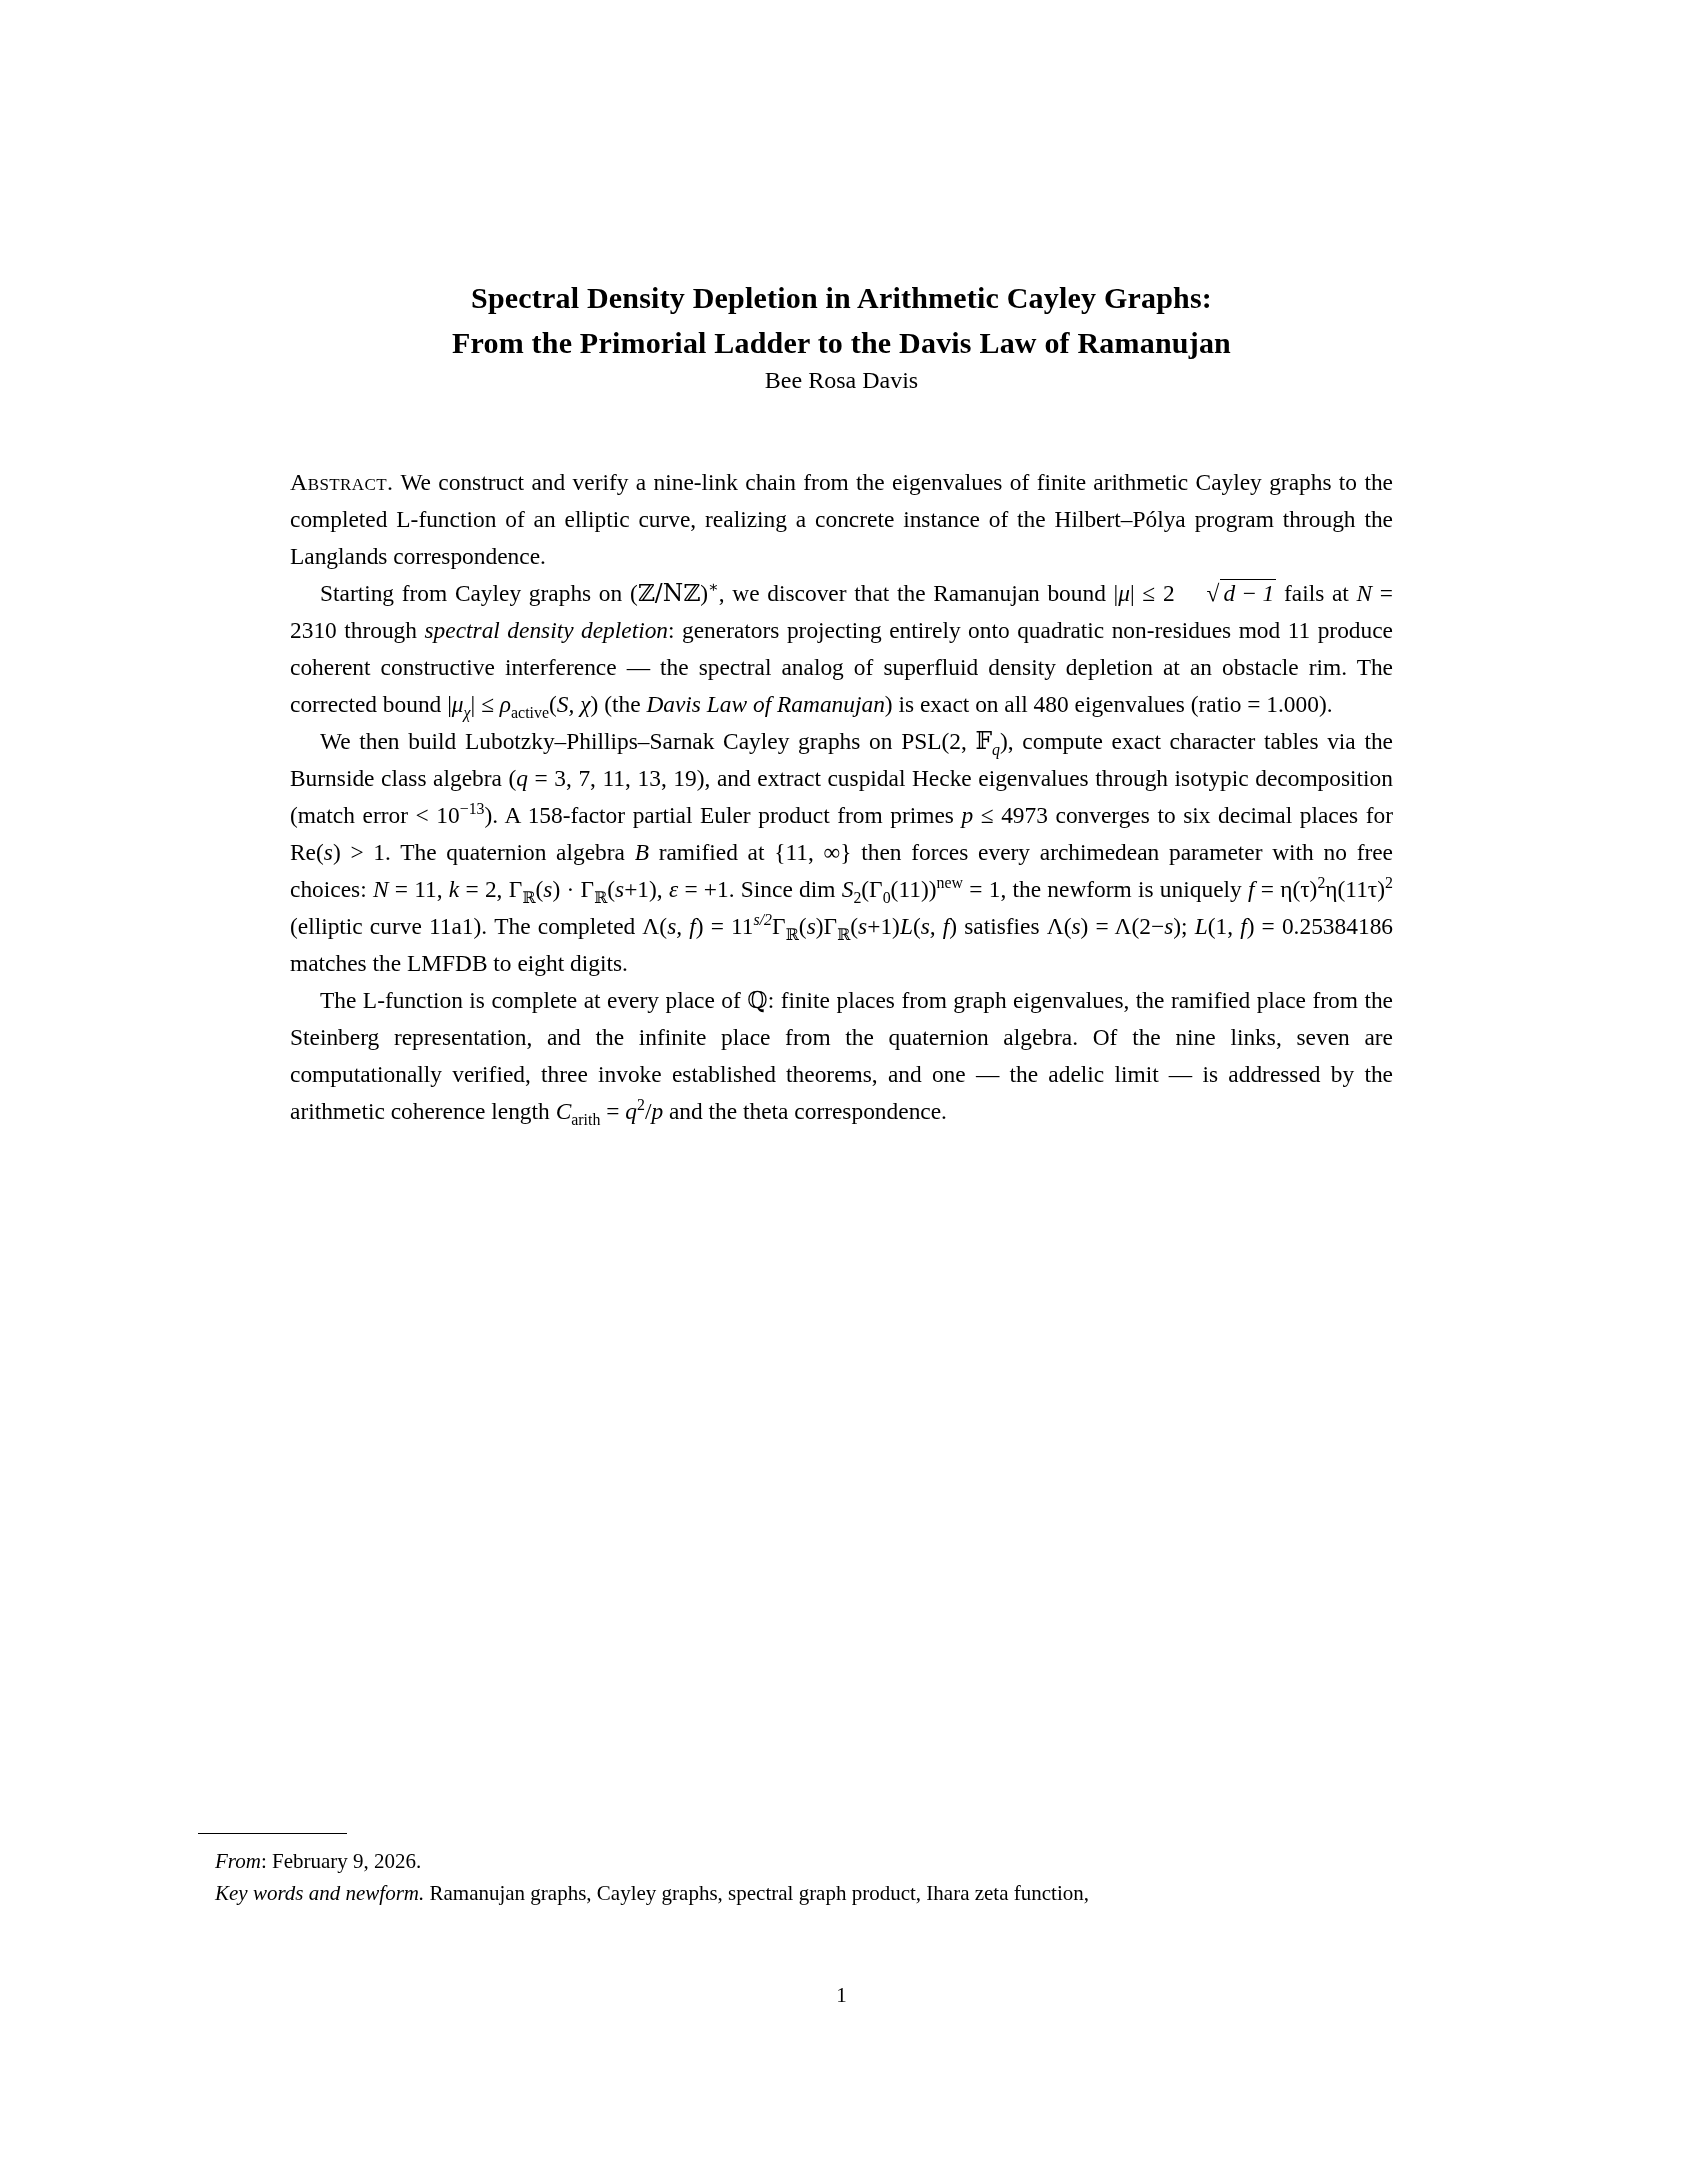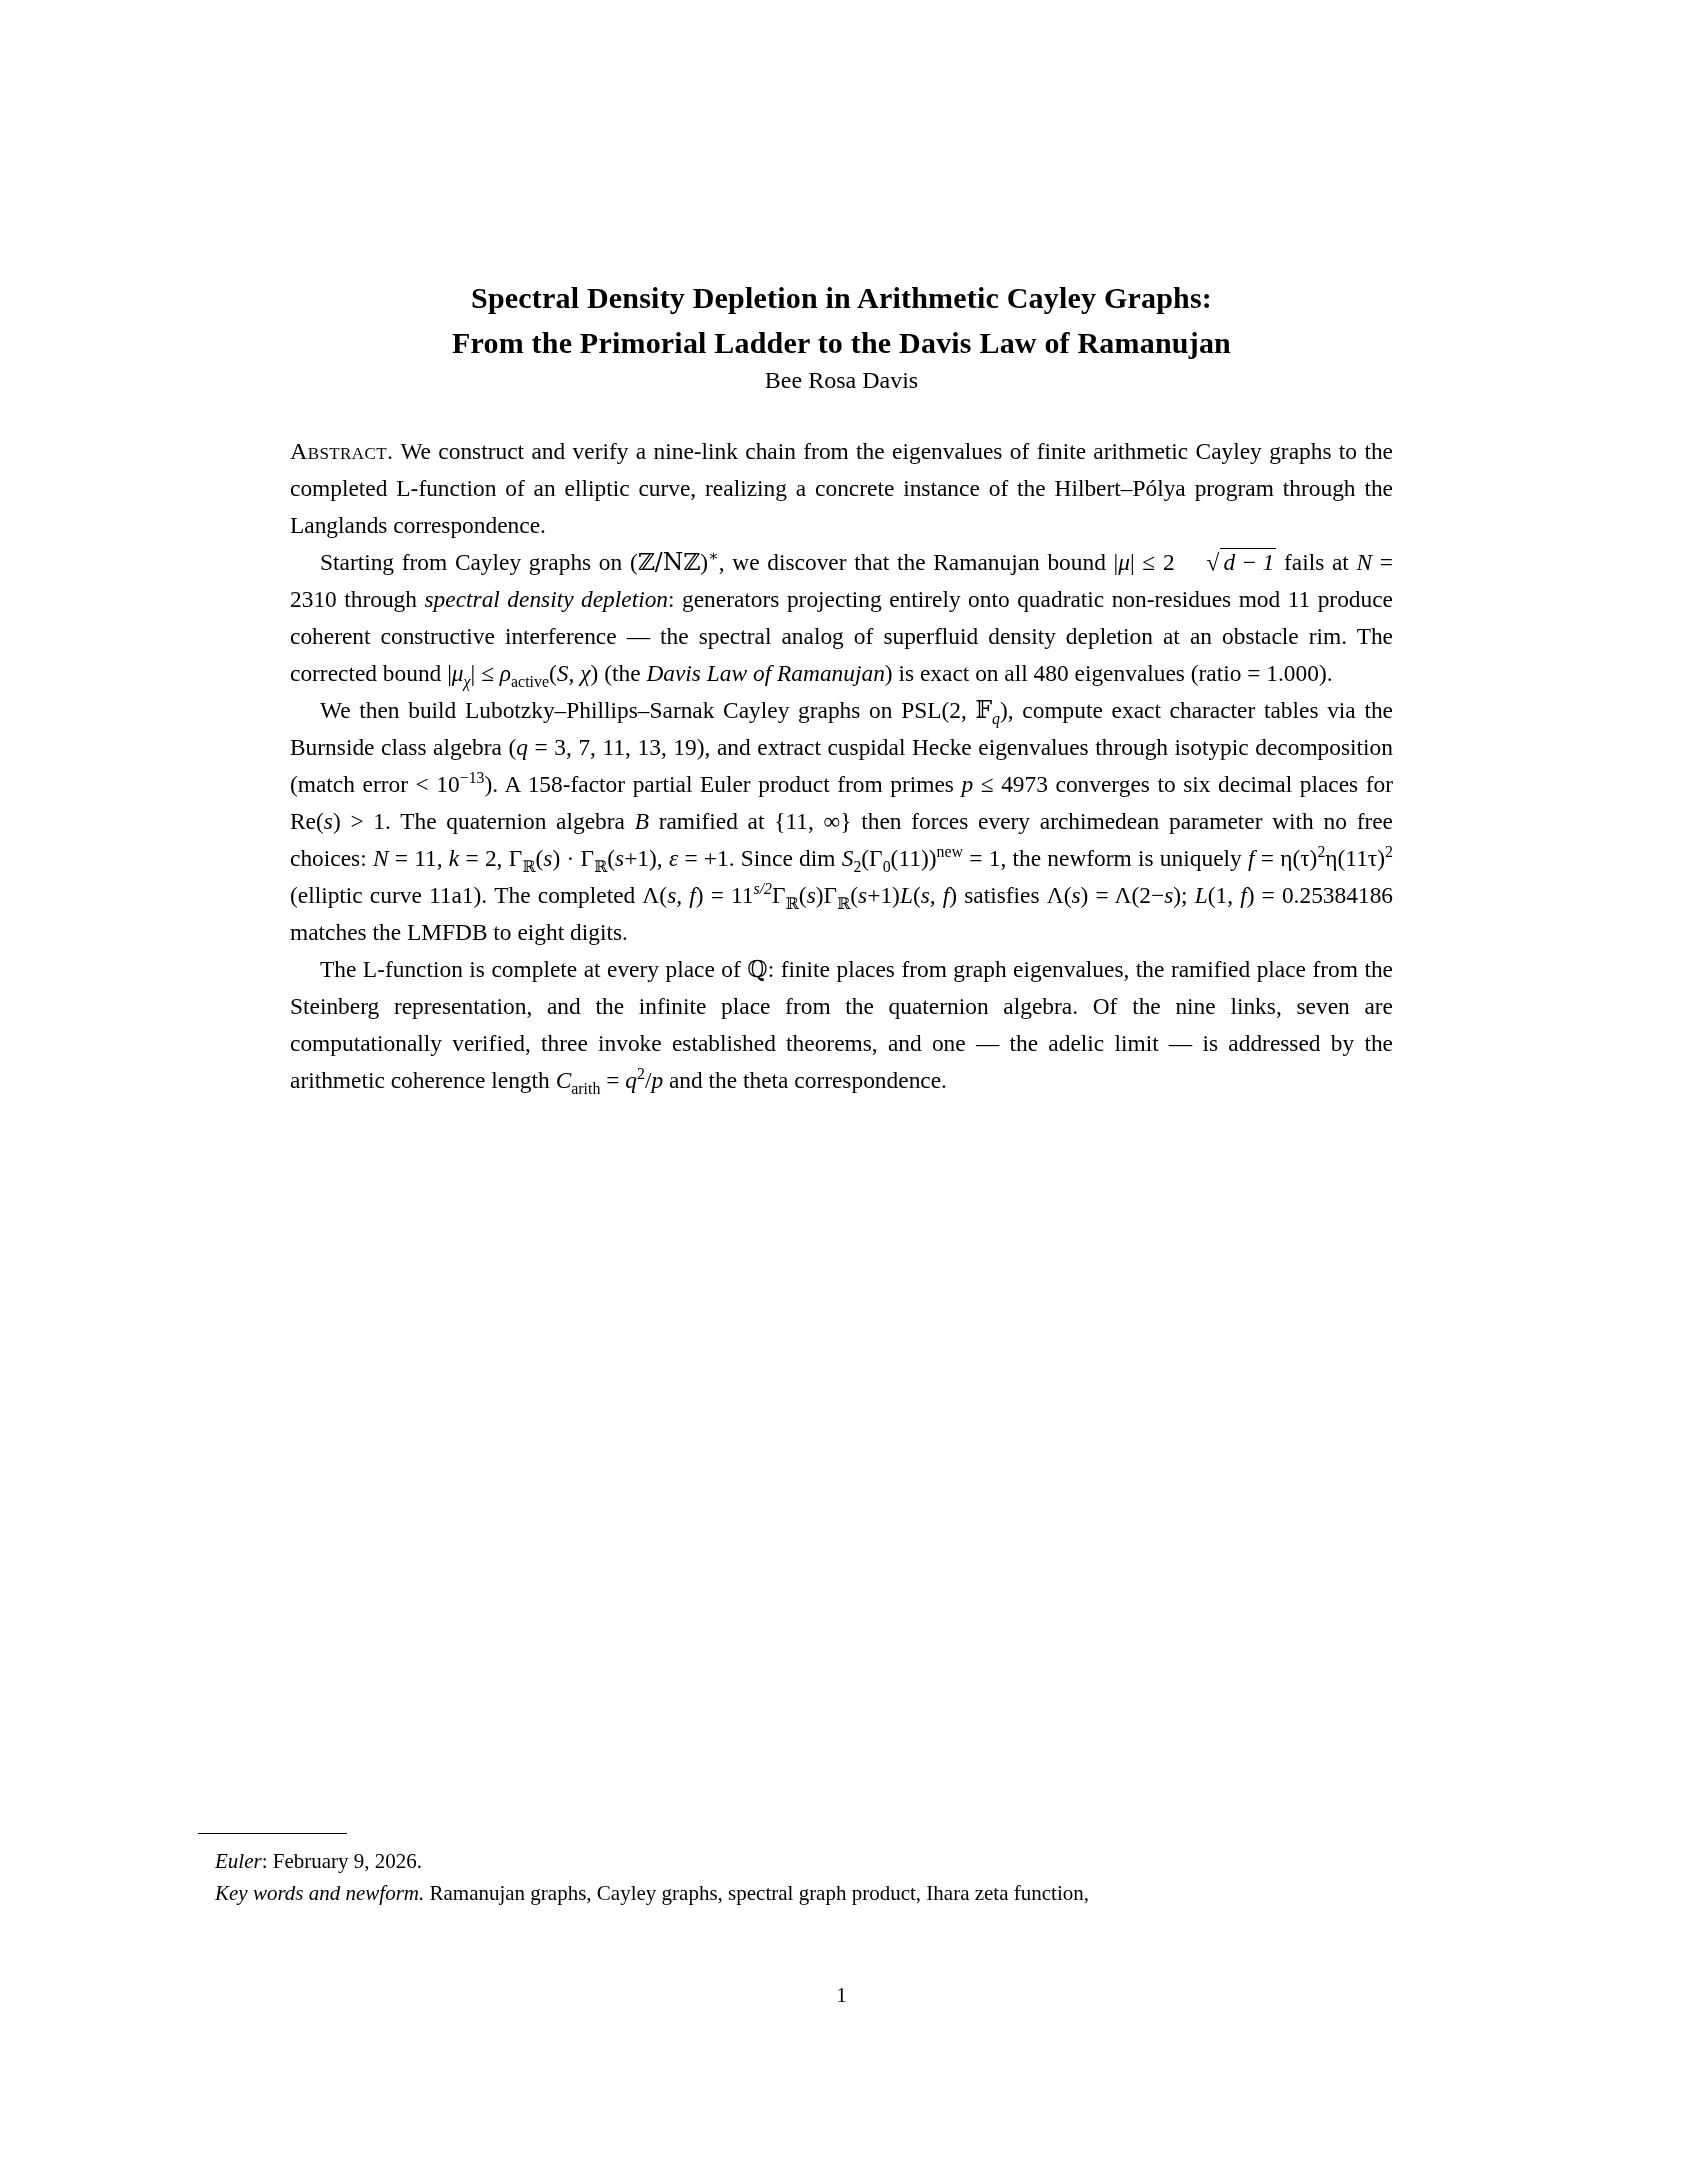--- a/index.html
+++ b/index.html
@@ -44,21 +44,21 @@
 
   
   .author-block {
     text-align: center;
     font-size: 24px;
     line-height: 30px;
   }
 
   
   .abstract-block {
-    margin-top: 38px;
+    margin-top: 69px;
     font-size: 23.4px;
     line-height: 37px;
     text-align: justify;
     text-justify: inter-word;
     hyphens: manual;
   }
   .abstract-block p {
     margin: 0;
     text-indent: 30px;
   }
@@ -154,19 +154,19 @@
       <p><span>We then build Lubotzky–Phillips–Sarnak Cayley graphs on PSL(2, </span><span class="bb">𝔽</span><sub class="m mi">q</sub><span>), compute exact character tables via the Burnside class algebra (</span><span class="mi">q</span><span> = 3, 7, 11, 13, 19), and extract cuspidal Hecke eigenvalues through isotypic decomposition (match error &lt; 10</span><sup class="m">−13</sup><span>). A 158-factor partial Euler product from primes </span><span class="mi">p</span><span> ≤ 4973 converges to six decimal places for Re(</span><span class="mi">s</span><span>) &gt; 1. The quaternion algebra </span><span class="mi">B</span><span> ramified at {11, ∞} then forces every archimedean parameter with no free choices: </span><span class="mi">N</span><span> = 11, </span><span class="mi">k</span><span> = 2, Γ</span><sub class="m bb">ℝ</sub><span>(</span><span class="mi">s</span><span>) · Γ</span><sub class="m bb">ℝ</sub><span>(</span><span class="mi">s</span><span>+1), </span><span class="mi">ε</span><span> = +1. Since dim </span><span class="mi">S</span><sub class="m mr">2</sub><span>(Γ</span><sub class="m mr">0</sub><span>(11))</span><sup class="m mr">new</sup><span> = 1, the newform is uniquely </span><span class="mi">f</span><span> = η(τ)</span><sup class="m">2</sup><span>η(11τ)</span><sup class="m">2</sup><span> (elliptic curve 11a1). The completed Λ(</span><span class="mi">s, f</span><span>) = 11</span><sup class="m mi">s/2</sup><span>Γ</span><sub class="m bb">ℝ</sub><span>(</span><span class="mi">s</span><span>)Γ</span><sub class="m bb">ℝ</sub><span>(</span><span class="mi">s</span><span>+1)</span><span class="mi">L</span><span>(</span><span class="mi">s, f</span><span>) satisfies Λ(</span><span class="mi">s</span><span>) = Λ(2−</span><span class="mi">s</span><span>); </span><span class="mi">L</span><span>(1, </span><span class="mi">f</span><span>) = 0.25384186 matches the LMFDB to eight digits.</span></p>
 
       <p><span>The L-function is complete at every place of </span><span class="bb">ℚ</span><span>: finite places from graph eigenvalues, the ramified place from the Steinberg representation, and the infinite place from the quaternion algebra. Of the nine links, seven are computationally verified, three invoke established theorems, and one — the adelic limit — is addressed by the arithmetic coherence length </span><span class="mi">C</span><sub class="m mr">arith</sub><span> = </span><span class="mi">q</span><sup class="m">2</sup><span>/</span><span class="mi">p</span><span> and the theta correspondence.</span></p>
 
     </div>
   </div>
 
   <div class="footnote-rule"></div>
 
   <div class="footnotes">
-    <p><span class="it">Euler</span><span>: February 9, 2026.</span></p>
+    <p><span class="it">From</span><span>: February 9, 2026.</span></p>
     <p><span class="it">Key words and newform.</span><span> Ramanujan graphs, Cayley graphs, spectral graph product, Ihara zeta function,</span></p>
   </div>
 
   <div class="page-number">1</div>
 </div>
 
 
 </body></html>

